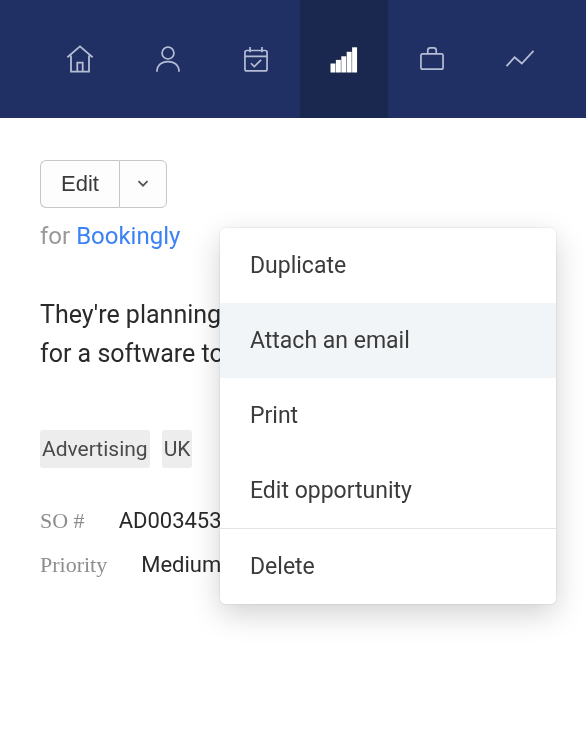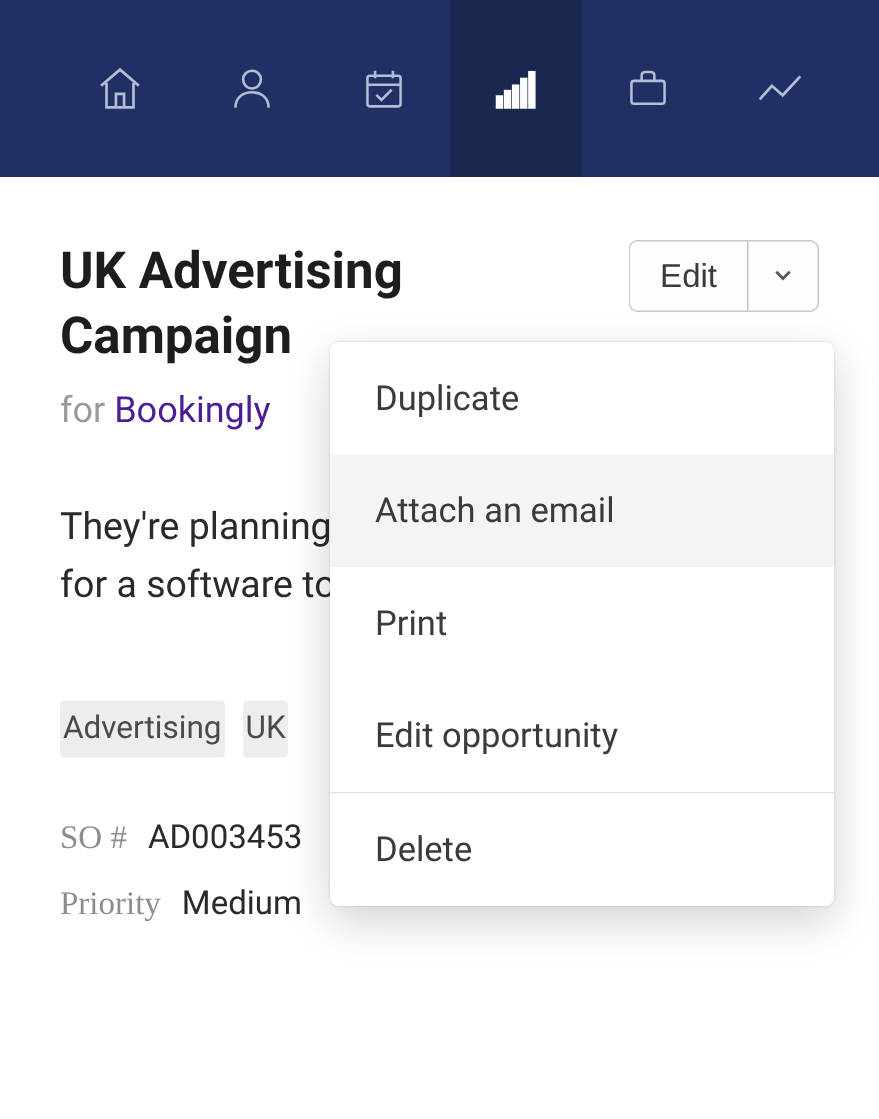--- a/index.html
+++ b/index.html
@@ -80,21 +80,21 @@
     justify-content: center;
     cursor: pointer;
   }
   .dropdown-toggle svg { stroke: #555; fill:none; stroke-width:2;}
   .for-line {
     margin-top: 14px;
     font-size: 24px;
     color: #9a9a9a;
   }
   .for-line .company {
-    color: #4c1d95;
+    color: #3b82f6;
   }
   .description {
     margin-top: 46px;
     font-size: 25px;
     line-height: 1.55;
     color: #2a2a2a;
     max-width: 500px;
   }
   .tags {
     margin-top: 56px;
@@ -112,21 +112,21 @@
     margin-top: 40px;
   }
   .meta-row {
     display: flex;
     align-items: baseline;
     gap: 14px;
     margin-bottom: 18px;
     font-size: 22px;
   }
   .meta-label { color: #8d8d8d; font-family: Liberation Serif, serif; }
-  .meta-value { color: #2a2a2a; }
+  .meta-value { color: #2a2a2a; margin-left: 20px; }
 
   
   .dropdown-menu {
     position: absolute;
     top: 228px;
     left: 220px;
     width: 336px;
     background: #fff;
     border-radius: 6px;
     box-shadow: 0 0 2px rgba(0,0,0,.15), 0 10px 30px rgba(0,0,0,.18);
@@ -197,21 +197,20 @@
     <span class="nav-icon">
       <svg viewBox="0 0 40 40" width="36" height="36">
           <path d="M5 28 L14 18 L22 25 L35 11"></path>
         </svg>
     </span>
   </div>
 </div>
 
 <div class="content">
   <div class="title-row">
-    <h1 class="page-title">UK Advertising Campaign</h1>
     <div class="edit-group">
       <button class="edit-btn">Edit</button>
       <button class="dropdown-toggle">
         <span>
           <svg viewBox="0 0 20 20" width="18" height="18">
               <path d="M5 8 L10 13 L15 8"></path>
             </svg>
         </span>
       </button>
     </div>

